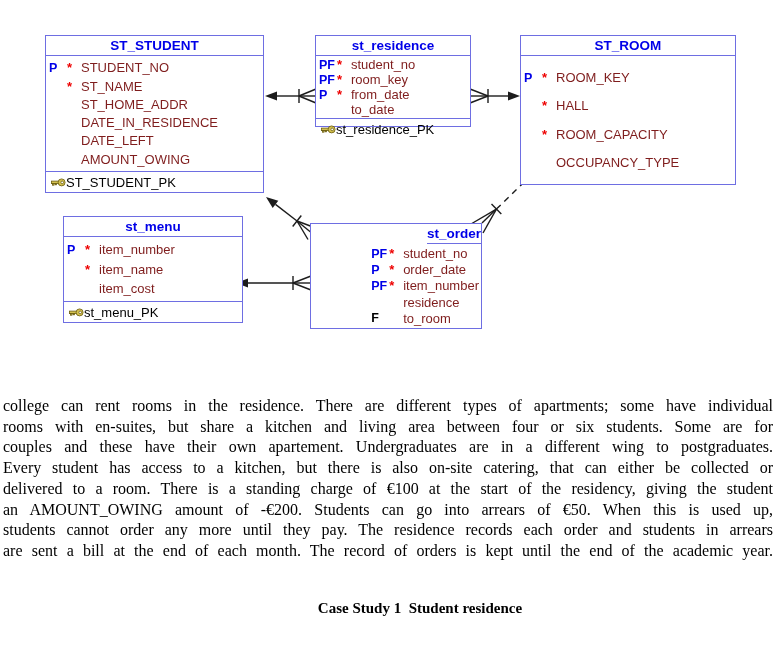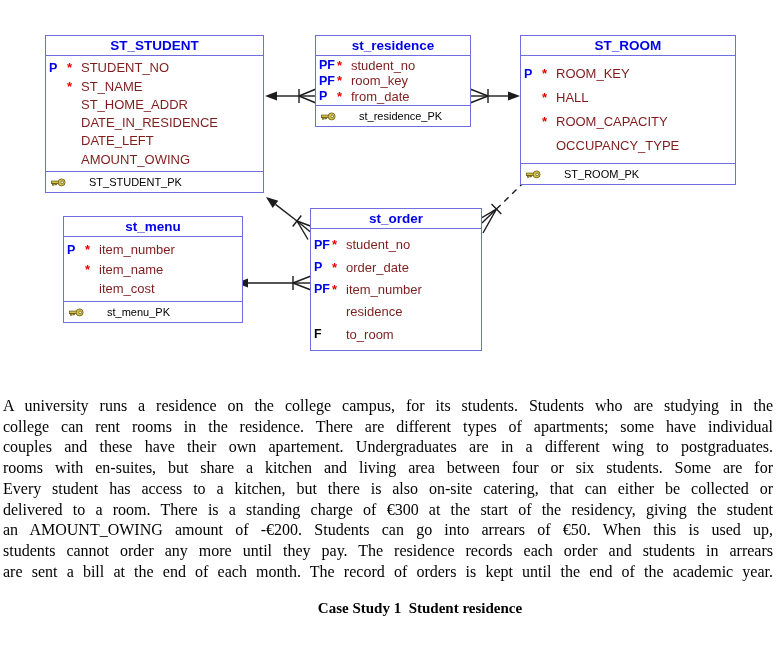--- a/index.html
+++ b/index.html
@@ -12,21 +12,21 @@
   .etitle{flex:none;height:19px;line-height:19px;border-bottom:1.6px solid var(--bc);
           color:var(--tc);font-weight:bold;font-size:13.5px;text-align:center;}
   .eattrs{flex:1;display:flex;flex-direction:column;justify-content:space-evenly;
           padding:1px 2px 1px 3px;}
   .erow{display:flex;align-items:center;font-size:13px;white-space:nowrap;}
   .ekey{width:18px;flex:none;color:var(--tc);font-weight:bold;font-size:12.5px;}
   .ekey.fk{color:#000;}
   .estar{width:14px;flex:none;color:var(--rc);font-weight:bold;font-size:13px;}
   .ename{color:#7f1d1d;}
   .efoot{flex:none;height:20px;border-top:1.6px solid var(--bc);display:flex;align-items:center;
-         gap:23px;padding-left:5px;font-size:11px;color:#000;}
+         gap:0;padding-left:5px;font-size:13px;color:#000;}
   .keyicon{flex:none;display:inline-flex;}
   .description{position:absolute;left:3px;top:396px;width:770px;
                font-family:"Liberation Serif",serif;font-size:16px;line-height:20.7px;color:#000;}
   .tline{text-align:justify;text-align-last:justify;}
   .caption{position:absolute;left:0;top:600px;width:776px;text-align:center;
            font-family:"Liberation Serif",serif;font-weight:bold;font-size:15px;color:#000;
            white-space:pre-wrap;padding-left:32px;}
 </style>
 </head>
 <body>
@@ -144,20 +144,25 @@
             <div class="erow">
               <span class="ekey">PF</span>
               <span class="estar">*</span>
               <span class="ename">room_key</span>
             </div>
             <div class="erow">
               <span class="ekey">P</span>
               <span class="estar">*</span>
               <span class="ename">from_date</span>
             </div>
+            <div class="erow">
+              <span class="ekey"></span>
+              <span class="estar"></span>
+              <span class="ename">to_date</span>
+            </div>
           </div>
           <div class="efoot">
             <span class="keyicon">
               <svg width="15" height="9" viewBox="0 0 15 9">
                 <g stroke="#6b5d10" stroke-width="0.8" fill="#d4c14f">
                   <rect x="0.5" y="3.1" width="8" height="2.5"></rect>
                   <rect x="1.5" y="5.4" width="1.4" height="1.8"></rect>
                   <rect x="4" y="5.4" width="1.4" height="1.4"></rect>
                   <circle cx="10.6" cy="4.4" r="3.5"></circle>
                   <circle cx="11.2" cy="4.4" r="1.3" fill="#ffffff"></circle>
@@ -184,34 +189,20 @@
               <span class="ekey"></span>
               <span class="estar">*</span>
               <span class="ename">ROOM_CAPACITY</span>
             </div>
             <div class="erow">
               <span class="ekey"></span>
               <span class="estar"></span>
               <span class="ename">OCCUPANCY_TYPE</span>
             </div>
           </div>
-          <div class="efoot">
-            <span class="keyicon">
-              <svg width="15" height="9" viewBox="0 0 15 9">
-                <g stroke="#6b5d10" stroke-width="0.8" fill="#d4c14f">
-                  <rect x="0.5" y="3.1" width="8" height="2.5"></rect>
-                  <rect x="1.5" y="5.4" width="1.4" height="1.8"></rect>
-                  <rect x="4" y="5.4" width="1.4" height="1.4"></rect>
-                  <circle cx="10.6" cy="4.4" r="3.5"></circle>
-                  <circle cx="11.2" cy="4.4" r="1.3" fill="#ffffff"></circle>
-                </g>
-              </svg>
-            </span>
-            <span>ST_ROOM_PK</span>
-          </div>
         </div>
         <div class="entity" style="left: 63px; top: 216px; width: 180px; height: 107px;">
           <div class="etitle">st_menu</div>
           <div class="eattrs">
             <div class="erow">
               <span class="ekey">P</span>
               <span class="estar">*</span>
               <span class="ename">item_number</span>
             </div>
             <div class="erow">
@@ -233,21 +224,21 @@
                   <rect x="1.5" y="5.4" width="1.4" height="1.8"></rect>
                   <rect x="4" y="5.4" width="1.4" height="1.4"></rect>
                   <circle cx="10.6" cy="4.4" r="3.5"></circle>
                   <circle cx="11.2" cy="4.4" r="1.3" fill="#ffffff"></circle>
                 </g>
               </svg>
             </span>
             <span>st_menu_PK</span>
           </div>
         </div>
-        <div class="entity" style="left: 310px; top: 208px; width: 172px; height: 143px;">
+        <div class="entity" style="left: 310px; top: 223px; width: 172px; height: 106px; align-items: flex-end;">
           <div class="etitle">st_order</div>
           <div class="eattrs">
             <div class="erow">
               <span class="ekey">PF</span>
               <span class="estar">*</span>
               <span class="ename">student_no</span>
             </div>
             <div class="erow">
               <span class="ekey">P</span>
               <span class="estar">*</span>
@@ -267,26 +258,25 @@
               <span class="ekey fk">F</span>
               <span class="estar"></span>
               <span class="ename">to_room</span>
             </div>
           </div>
         </div>
       </div>
   </div>
 
   <div class="description" id="description">
-      <div class="tline">A university runs a residence on the college campus, for its students.  Students who are studying in the</div>
       <div class="tline">college can rent rooms in the residence.  There are different types of apartments; some have  individual</div>
+      <div class="tline">rooms with en-suites, but  share a kitchen and living area between four or six students.  Some are for</div>
       <div class="tline">couples and these have their own apartement.  Undergraduates are in a different wing to postgraduates.</div>
-      <div class="tline">rooms with en-suites, but  share a kitchen and living area between four or six students.  Some are for</div>
       <div class="tline">Every student has access to a kitchen, but there is also on-site catering, that can either be collected or</div>
-      <div class="tline">delivered to a room.  There is a standing charge of €300 at the start of the residency, giving the student</div>
+      <div class="tline">delivered to a room.  There is a standing charge of €100 at the start of the residency, giving the student</div>
       <div class="tline">an AMOUNT_OWING amount of -€200.  Students can go into arrears of €50. When this is used up,</div>
       <div class="tline">students cannot order any more until they pay. The residence records each order and students in arrears</div>
       <div class="tline">are sent a bill at the end of each month.  The record of orders is kept until the end of the academic year.</div>
     </div>
 
   <div class="caption">Case Study 1  Student residence</div>
 
 </div>
 
 </body></html>

